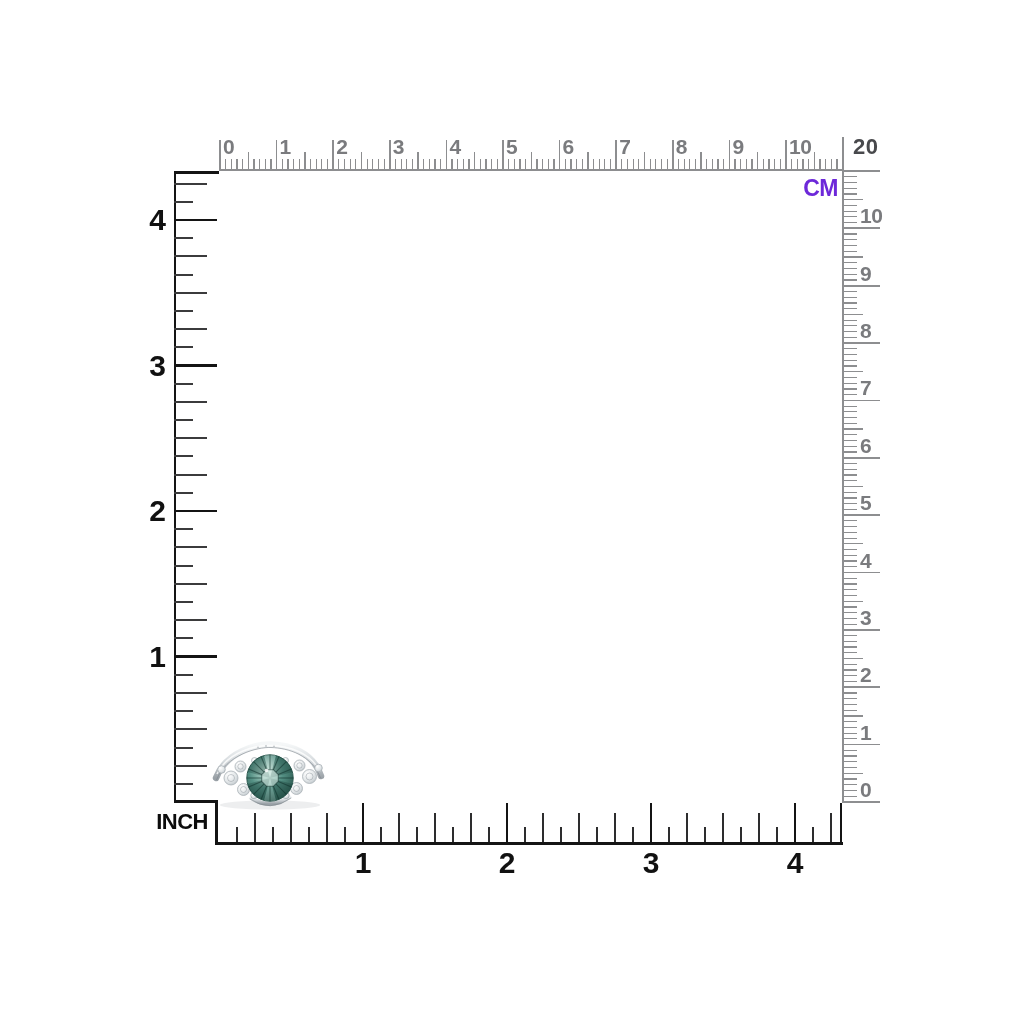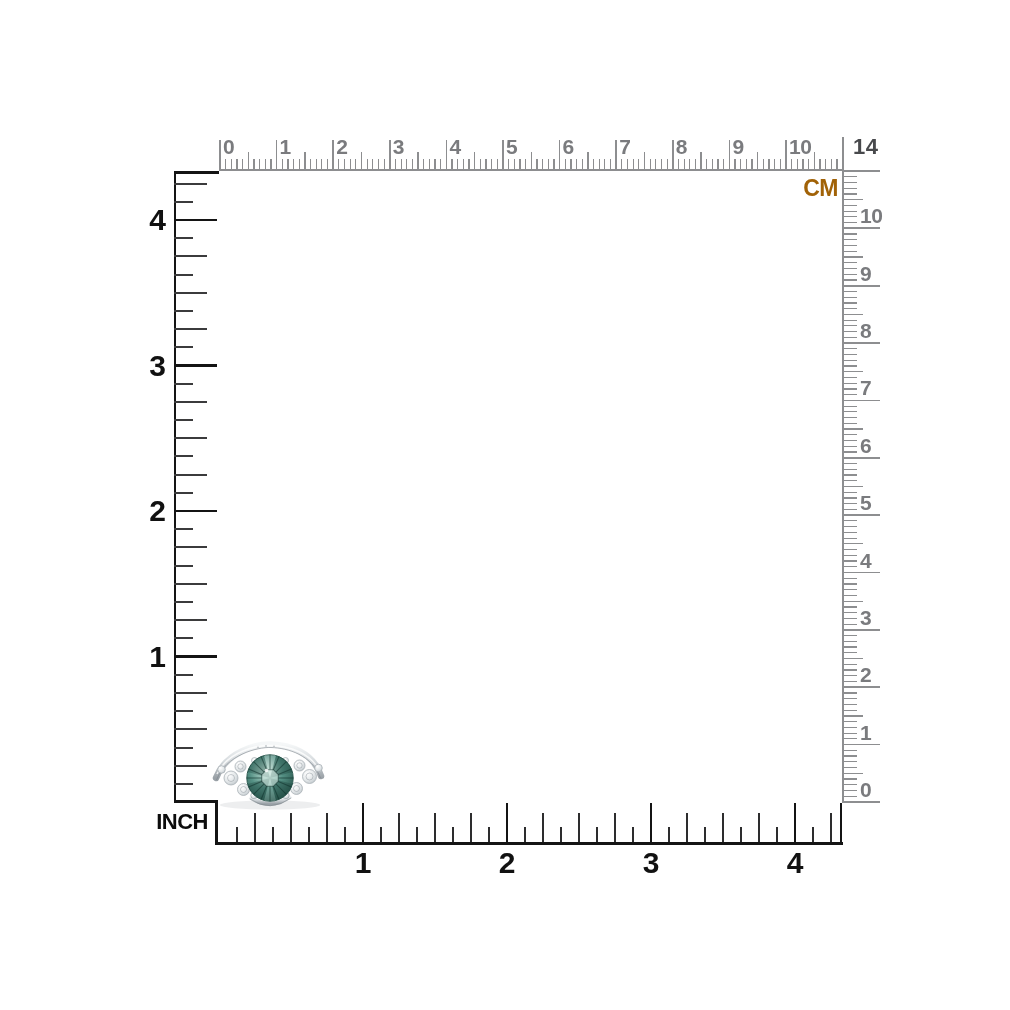--- a/index.html
+++ b/index.html
@@ -354,22 +354,22 @@
       <div class="tick" style="left: 776px; top: 827px; width: 2px; height: 15px; background: rgb(45, 45, 46);"></div>
       <div class="tick" style="left: 793.7px; top: 803px; width: 2.6px; height: 39px; background: rgb(20, 20, 20);"></div>
       <div class="tick" style="left: 812px; top: 827px; width: 2px; height: 15px; background: rgb(45, 45, 46);"></div>
       <div class="tick" style="left: 830px; top: 813px; width: 2px; height: 29px; background: rgb(45, 45, 46);"></div>
       <div class="num in-num" style="left: 347px; width: 32px; text-align: center; top: 848px; color: rgb(17, 17, 17);">1</div>
       <div class="num in-num" style="left: 491px; width: 32px; text-align: center; top: 848px; color: rgb(17, 17, 17);">2</div>
       <div class="num in-num" style="left: 635px; width: 32px; text-align: center; top: 848px; color: rgb(17, 17, 17);">3</div>
       <div class="num in-num" style="left: 779px; width: 32px; text-align: center; top: 848px; color: rgb(17, 17, 17);">4</div>
     </div>
 
-  <div class="unit-label" id="cm-label" style="color:#a16207;">CM</div>
-  <div class="unit-label" id="cm-end-num" style="color:#48494c;">14</div>
+  <div class="unit-label" id="cm-label" style="color:#6d28d9;">CM</div>
+  <div class="unit-label" id="cm-end-num" style="color:#48494c;">20</div>
   <div class="unit-label" id="inch-label" style="color:#0c0c0c;">INCH</div>
 
   <svg id="ring-svg" width="128" height="80" viewBox="203 733 128 80" xmlns="http://www.w3.org/2000/svg">
     <defs>
       <linearGradient id="gBand" x1="0" y1="0" x2="0" y2="1">
         <stop offset="0" stop-color="#f5f7f8"></stop>
         <stop offset="0.5" stop-color="#d5dadd"></stop>
         <stop offset="1" stop-color="#99a0a6"></stop>
       </linearGradient>
       <radialGradient id="gGem" cx="0.42" cy="0.36" r="0.8">

